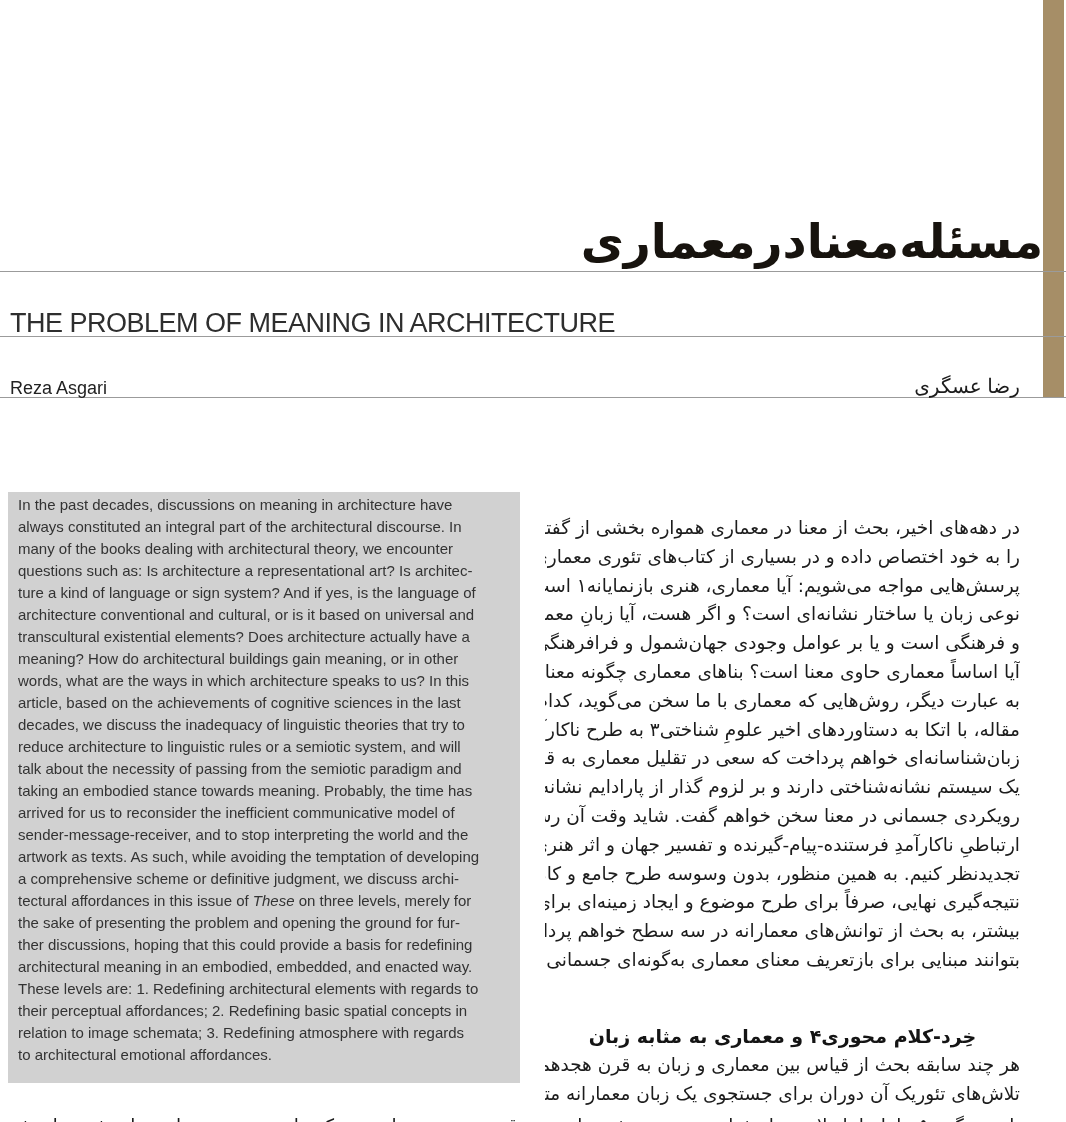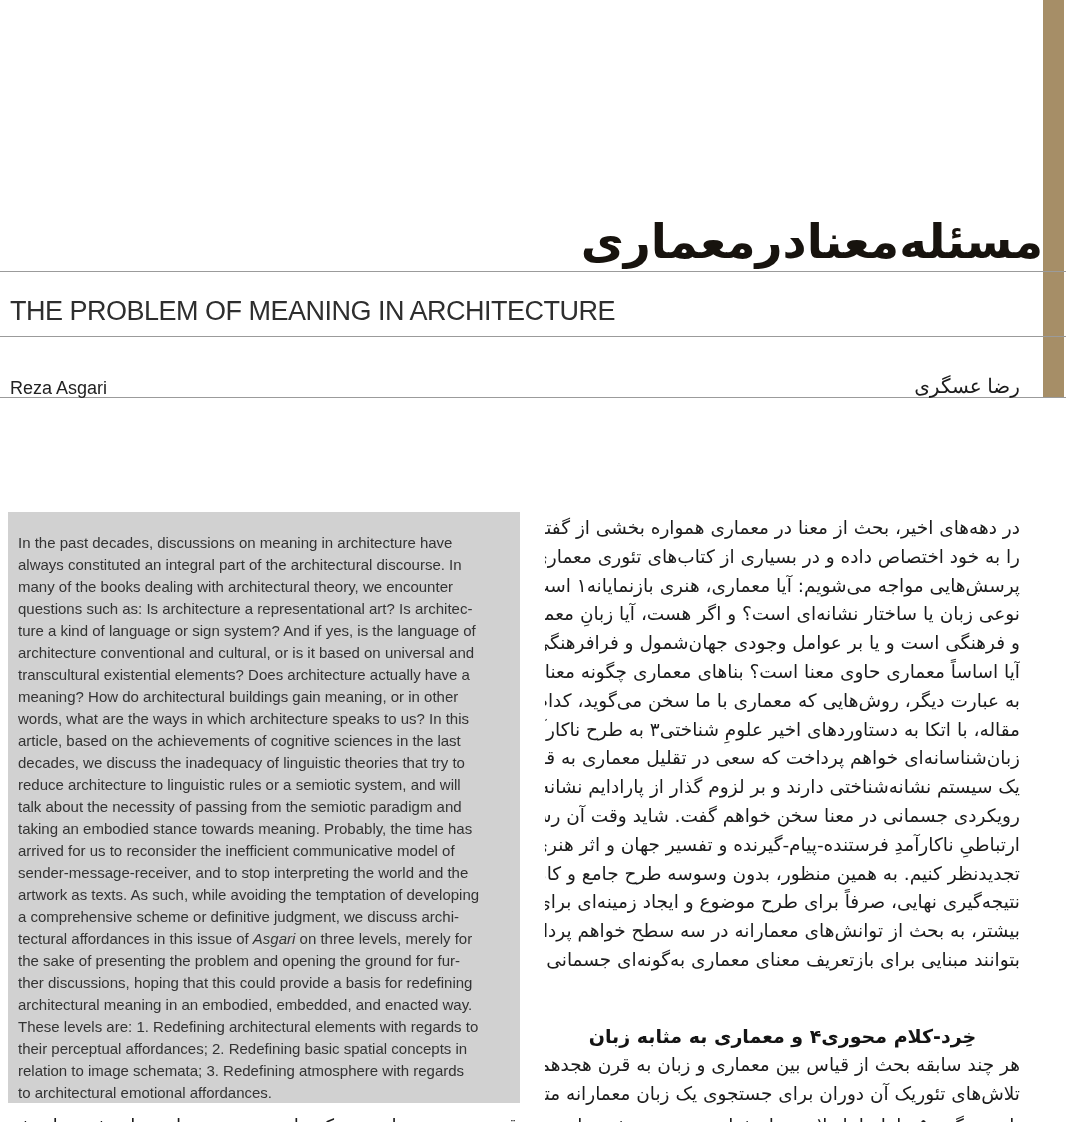--- a/index.html
+++ b/index.html
@@ -32,21 +32,21 @@
     font-family:"DejaVu Sans",sans-serif;
     font-weight:700;
     font-size:47px;
     line-height:58px;
     color:#17130e;
     white-space:nowrap;
   }
   
   .en-title{
     position:absolute;
-    left:10px;top:296px;
+    left:10px;top:308px;
     z-index:3;
     font-size:27px;
     letter-spacing:-0.5px;
     color:#2e2e2e;
     white-space:nowrap;
   }
   .author-en{
     position:absolute;
     left:10px;top:378px;
     font-size:18px;
@@ -60,25 +60,25 @@
     direction:rtl;
     font-family:Liberation Sans, sans-serif;
     font-size:20px;
     color:#1c1c1c;
     z-index:3;
     white-space:nowrap;
   }
   
   .abstract-box{
     position:absolute;
-    left:8px;top:512px;
+    left:8px;top:492px;
     width:512px;height:591px;
     box-sizing:border-box;
     background:#d1d1d1;
-    padding:20px 10px;
+    padding:2px 10px;
     z-index:2;
   }
   .abstract-text{
     white-space:pre-line;
     font-size:15px;
     line-height:22px;
     color:#333333;
     text-align:left;
   }
   .abstract-text .italic{font-style:italic;}
@@ -160,21 +160,21 @@
 words, what are the ways in which architecture speaks to us? In this
 article, based on the achievements of cognitive sciences in the last
 decades, we discuss the inadequacy of linguistic theories that try to
 reduce architecture to linguistic rules or a semiotic system, and will
 talk about the necessity of passing from the semiotic paradigm and
 taking an embodied stance towards meaning. Probably, the time has
 arrived for us to reconsider the inefficient communicative model of
 sender-message-receiver, and to stop interpreting the world and the
 artwork as texts. As such, while avoiding the temptation of developing
 a comprehensive scheme or definitive judgment, we discuss archi-
-tectural affordances in this issue of </span><span class="italic">Asgari</span><span> on three levels, merely for
+tectural affordances in this issue of </span><span class="italic">These</span><span> on three levels, merely for
 the sake of presenting the problem and opening the ground for fur-
 ther discussions, hoping that this could provide a basis for redefining
 architectural meaning in an embodied, embedded, and enacted way.
 These levels are: 1. Redefining architectural elements with regards to
 their perceptual affordances; 2. Redefining basic spatial concepts in
 relation to image schemata; 3. Redefining atmosphere with regards
 to architectural emotional affordances.</span></div>
   </div>
 
   <div class="fa-column">

